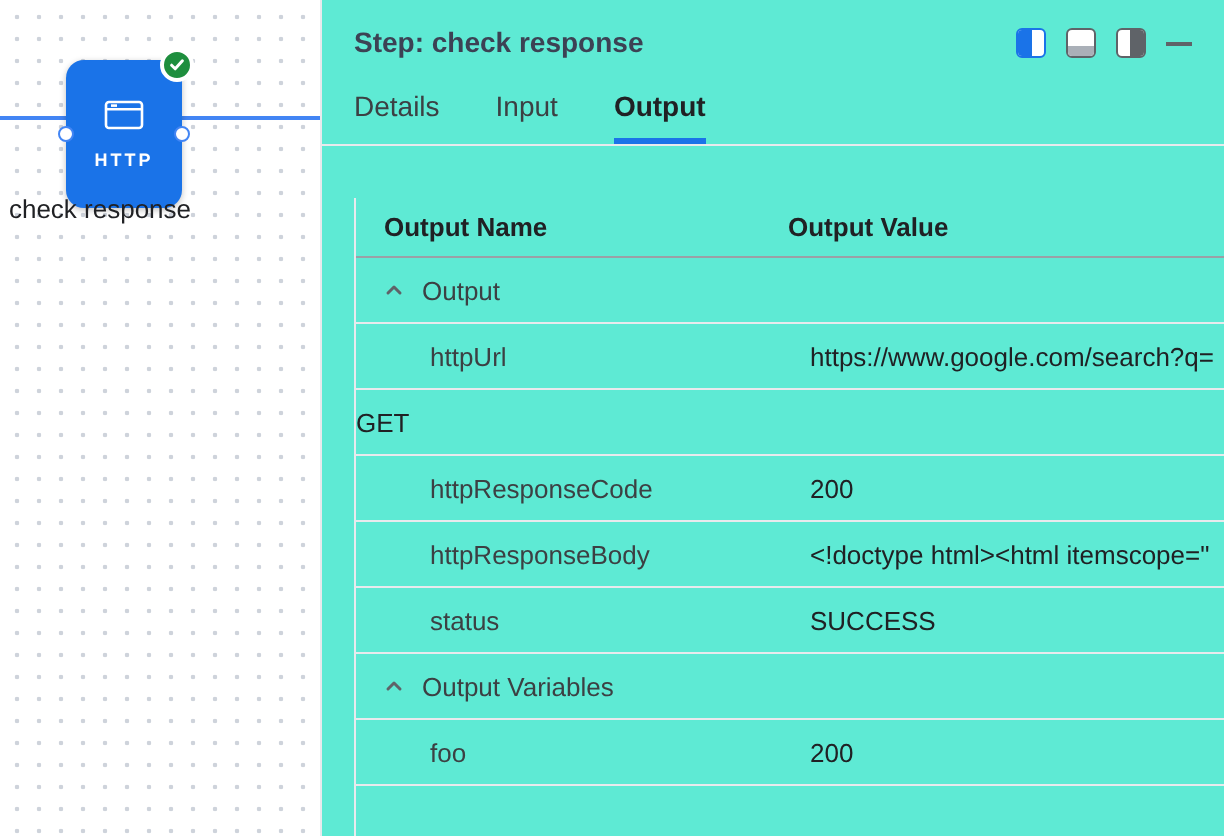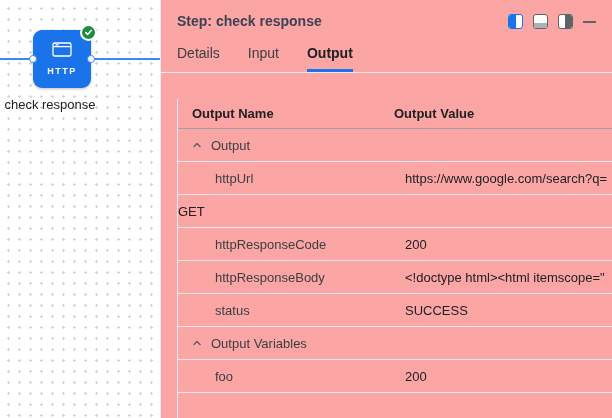--- a/index.html
+++ b/index.html
@@ -5,34 +5,34 @@
   * { margin:0; padding:0; box-sizing:border-box; }
   body { font-family:"Liberation Sans", sans-serif; background:#fff; }
   .app { position:relative; width:612px; height:418px; background:#fff; overflow:hidden; display:flex; }
 
   
   .canvas { position:relative; flex:0 0 160px; height:100%;
     background-color:#fff;
     background-image:radial-gradient(circle, #ced3db 1px, transparent 1.3px);
     background-size:11px 11px; background-position:3px 3px; }
   .conn-line { position:absolute; left:0; top:58px; width:160px; height:2px; background:#4285f4; }
-  .node { position:absolute; left:33px; top:30px; width:58px; height:58px; background:#1a73e8;
+  .node { position:absolute; left:33px; top:30px; width:58px; height:74px; background:#1a73e8;
     border-radius:9px; display:flex; flex-direction:column; align-items:center; justify-content:center;
     gap:5px; box-shadow:0 1px 3px rgba(0,0,0,.25); cursor:pointer; }
   .node-type { color:#fff; font-size:9px; font-weight:bold; letter-spacing:1.5px; }
   .badge { position:absolute; top:-6px; right:-6px; width:17px; height:17px; border-radius:50%;
     background:#1e8e3e; border:2px solid #fff; display:flex; align-items:center; justify-content:center; }
   .port { position:absolute; width:8px; height:8px; border-radius:50%; background:#fff;
     border:1.5px solid #4285f4; top:50%; transform:translateY(-50%); }
   .port-left { left:-4px; } .port-right { right:-4px; }
   .node-label { position:absolute; left:50px; top:97px; transform:translateX(-50%);
     font-size:13px; color:#202124; white-space:nowrap; }
 
   
-  .panel { flex:1; min-width:0; height:100%; border-left:1px solid #e8eaed; display:flex; flex-direction:column; background:#fca5a5; }
+  .panel { flex:1; min-width:0; height:100%; border-left:1px solid #e8eaed; display:flex; flex-direction:column; background:#5eead4; }
   .panel-header { display:flex; align-items:center; justify-content:space-between; padding:13px 16px 0 16px; }
   .panel-title { font-size:14px; font-weight:700; color:#3c4254; }
   .header-icons { display:flex; align-items:center; gap:10px; }
   .hicon { width:15px; height:15px; border:1.5px solid #5f6368; border-radius:3px; position:relative; overflow:hidden; cursor:pointer; background:#fff; }
   .hicon.split { border-color:#1a73e8; }
   .hicon.split::before { content:""; position:absolute; left:0; top:0; bottom:0; width:50%; background:#1a73e8; }
   .hicon.bottom::before { content:""; position:absolute; left:0; right:0; bottom:0; height:5px; background:#aab0b8; }
   .hicon.rightp::before { content:""; position:absolute; top:0; bottom:0; right:0; width:55%; background:#5f6368; }
   .minimize { width:13px; height:15px; position:relative; cursor:pointer; }
   .minimize::before { content:""; position:absolute; left:0; right:0; top:7px; border-top:2px solid #5f6368; }

